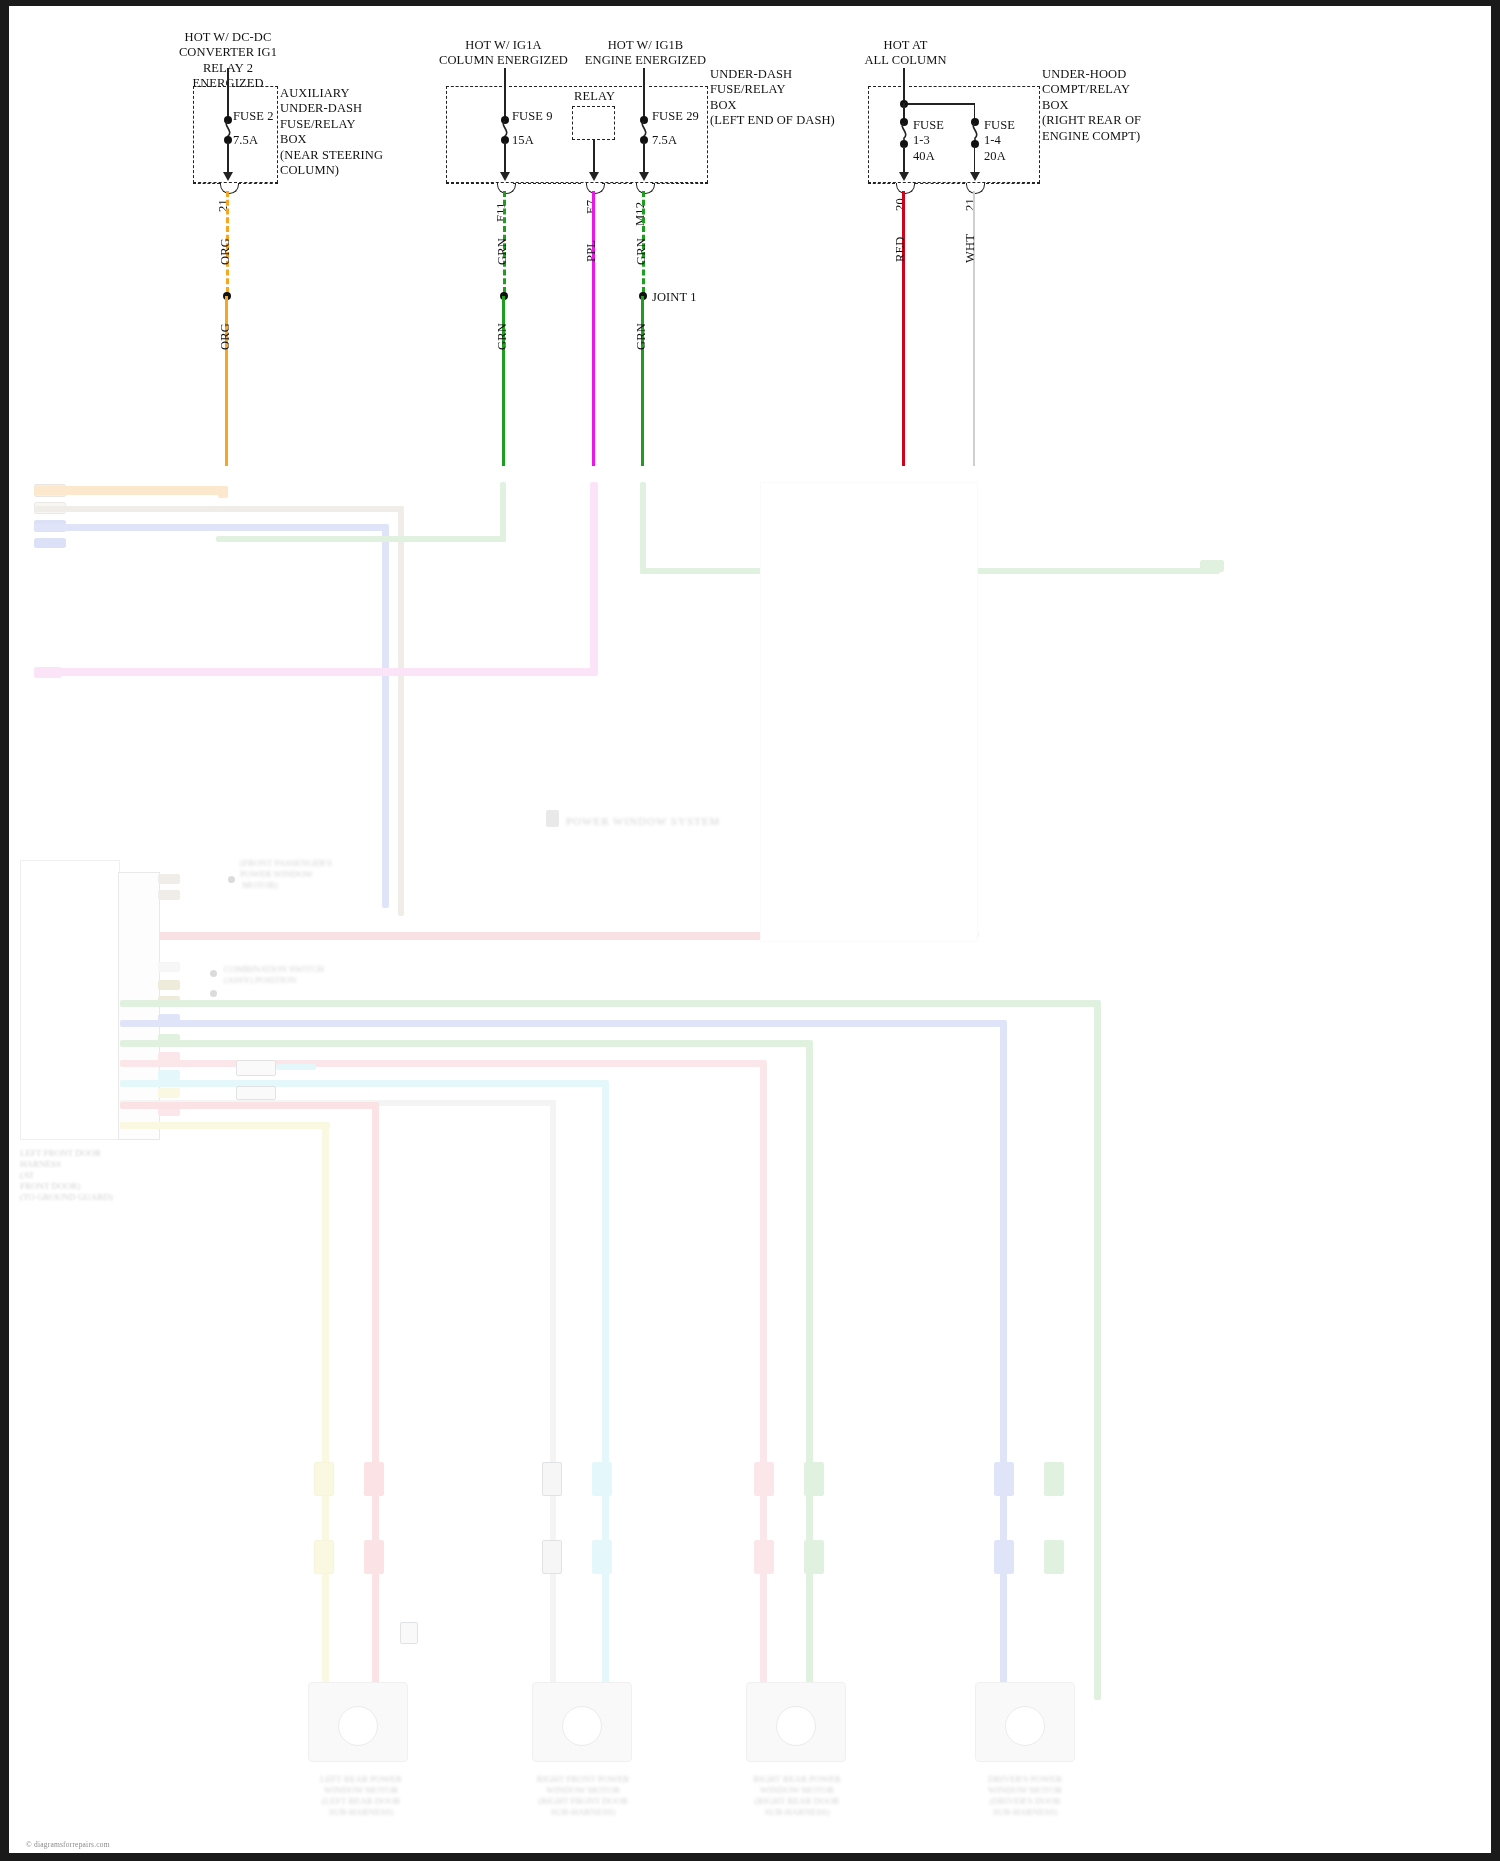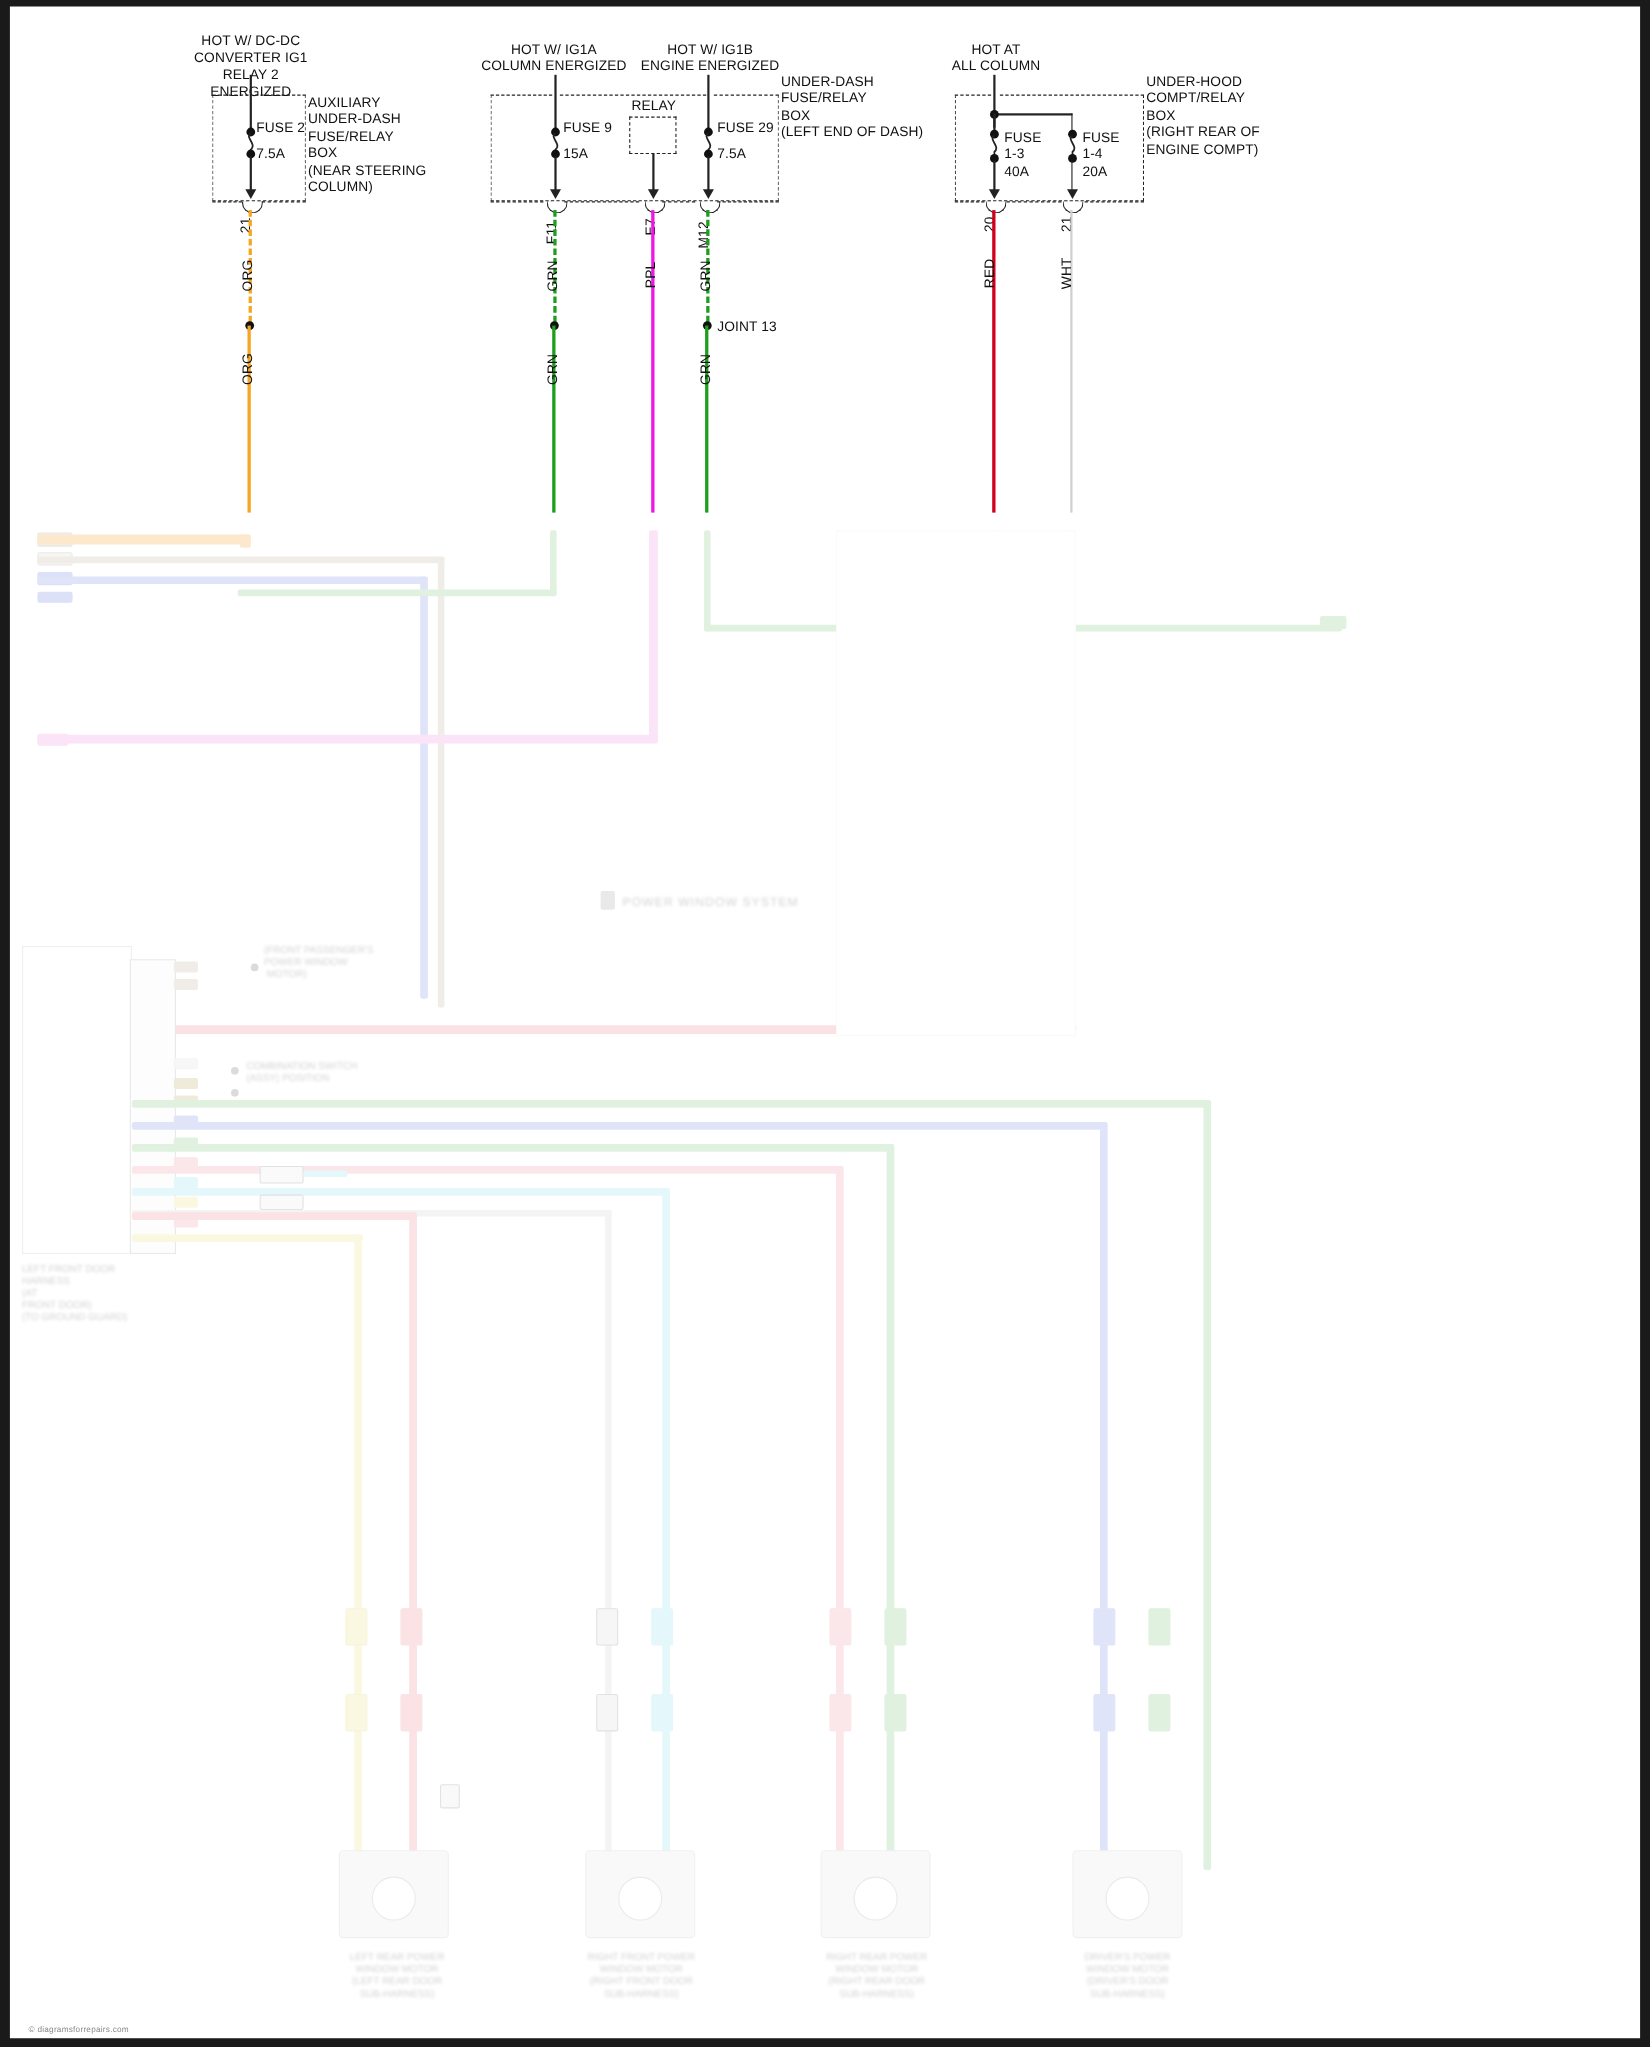--- a/index.html
+++ b/index.html
@@ -6,20 +6,21 @@
   body{
     font-family:"Liberation Sans", sans-serif;
     -webkit-font-smoothing:antialiased;
   }
   #page{
     position:relative;
     width:1500px;
     height:1861px;
     background:#ffffff;
     overflow:hidden;
+    font-family:Liberation Serif, serif;
   }
   
   #frame{
     position:absolute;left:0;top:0;width:1500px;height:1861px;
     box-sizing:border-box;
     border-left:9px solid #1a1a1a;
     border-right:9px solid #1a1a1a;
     border-top:6px solid #1a1a1a;
     border-bottom:8px solid #1a1a1a;
     pointer-events:none;
@@ -338,21 +339,21 @@
 
     <div class="lbl" style="left:710px;top:67px;">UNDER-DASH
 FUSE/RELAY
 BOX
 (LEFT END OF DASH)</div>
 
     <div class="vlbl" style="left:633px;top:226px;">M12</div>
     <div class="wire dash v" style="left:642px;top:191px;height:102px;border-color:#1E9E1E;"></div>
     <div class="vlbl" style="left:634px;top:265px;">GRN</div>
     <div class="dot" style="left:638.5px;top:292px;"></div>
-    <div class="lbl" style="left:652px;top:290px;">JOINT 13</div>
+    <div class="lbl" style="left:652px;top:290px;">JOINT 1</div>
     <div class="wire v" style="left:641px;top:296px;height:170px;background:#1E9E1E;"></div>
     <div class="vlbl" style="left:634px;top:350px;">GRN</div>
 
     <div class="lbl ctr" style="left:828px;top:38px;width:155px;">HOT AT
 ALL COLUMN</div>
 
     <div class="dashbox" style="left:868px;top:86px;width:172px;height:97px;border-top-color:transparent;"></div>
     <div style="position:absolute;left:868px;top:86px;width:33px;height:0;border-top:1.6px dashed #222;"></div>
     <div style="position:absolute;left:909px;top:86px;width:131px;height:0;border-top:1.6px dashed #222;"></div>
     <div style="position:absolute;left:868px;top:183px;width:27px;height:0;border-top:1.6px dashed #222;"></div>

